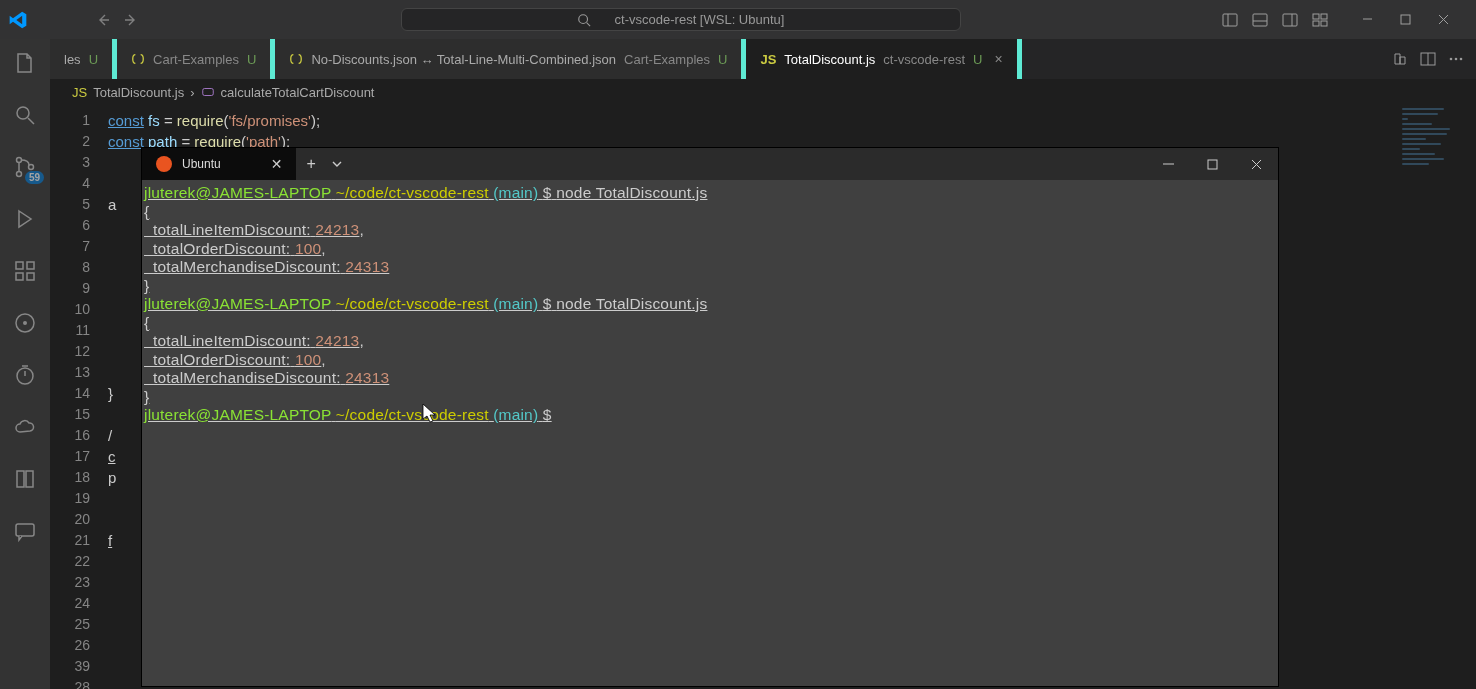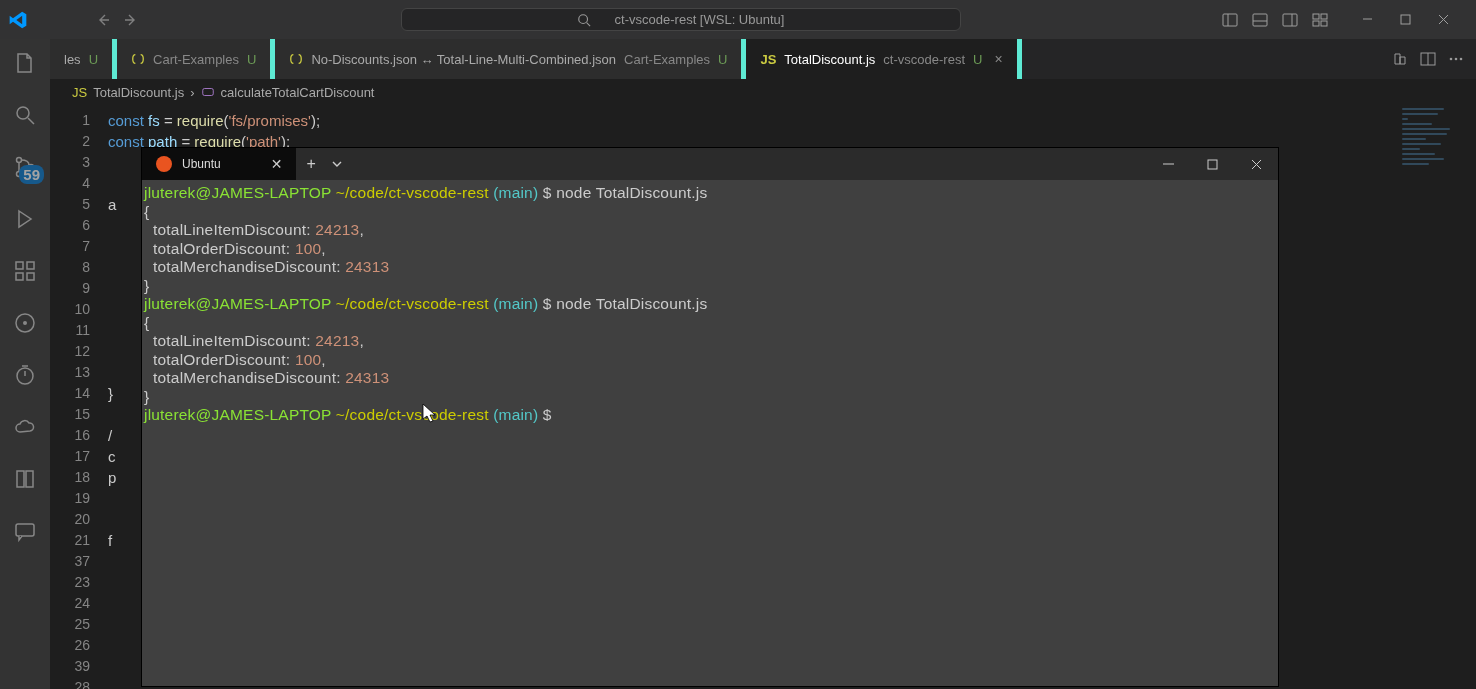--- a/index.html
+++ b/index.html
@@ -15,63 +15,63 @@
 .search-center { flex: 1; display: flex; justify-content: center; }
 .search-box { background: #252526; border: 1px solid #444; border-radius: 6px; padding: 3px 80px; display: flex; align-items: center; gap: 24px; font-size: 13px; color: #999; width: 560px; justify-content: center;}
 .title-right { display: flex; gap: 14px; align-items: center; margin-right: 6px; }
 .title-right svg { opacity: 0.7; }
 .win-controls { display: flex; gap: 0; margin-left: 6px;}
 .win-controls > div { width: 38px; height: 30px; display: flex; align-items: center; justify-content: center; }
 
 
 .activity-bar { position: absolute; left: 0; top: 39px; bottom: 0; width: 50px; background: #333333; display: flex; flex-direction: column; align-items: center; padding-top: 10px; gap: 24px; }
 .activity-bar .icon { width: 28px; height: 28px; opacity: 0.55; display:flex; align-items:center; justify-content:center; position: relative;}
-.scm-badge { position: absolute; bottom: -3px; right: -5px; background: #0078d4; color: white; font-size: 15px; border-radius: 8px; padding: 1px 4px; font-weight: bold;}
+.scm-badge { position: absolute; bottom: -3px; right: -5px; background: #0078d4; color: white; font-size: 10px; border-radius: 8px; padding: 1px 4px; font-weight: bold;}
 
 
 .tabs-row { position: absolute; left: 50px; top: 39px; right: 0; height: 40px; background: #252526; display: flex; align-items: stretch; }
 .tab { display: flex; align-items: center; padding: 0 14px; gap: 8px; font-size: 13px; color: #aaa; border-right: 5px solid #5eead4; background: #2d2d2d; white-space: nowrap;}
 .tab.active { background: #1e1e1e; color: #fff; }
 .tab .mod { color: #6b9955; font-size: 13px; }
 .tab .close { color: #888; margin-left: 4px; font-size: 14px;}
 .tabs-spacer { flex:1; background: #252526;}
 .tabs-right { display: flex; align-items: center; gap: 12px; padding: 0 12px; background: #252526;}
 .tabs-right svg { opacity: 0.7; }
 
 
 .breadcrumb { position: absolute; left: 50px; top: 79px; right: 0; height: 26px; background: #1e1e1e; display: flex; align-items: center; padding-left: 22px; font-size: 13px; color: #aaa; gap: 6px;}
 .breadcrumb .file-ico { color: #cbcb41; }
 
 
 .editor { position: absolute; left: 50px; top: 105px; right: 0; bottom: 0; display: flex; font-family: Consolas, 'Courier New', monospace; font-size: 15px; }
 .gutter { width: 58px; text-align: right; color: #858585; padding-top: 5px; line-height: 21px; font-size: 14px;}
 .gutter div { padding-right: 18px; }
 .code { flex: 1; padding-top: 5px; line-height: 21px; }
-.code .kw { color: #569cd6; }
+.code .kw { color: #569cd6; text-decoration: underline; }
 .code .var { color: #9cdcfe; }
 .code .fn { color: #dcdcaa; }
 .code .str { color: #ce9178; }
 .code .com { color: #6a9955; }
 .code .char { color: #cccccc; }
 
 
 .minimap { position: absolute; right: 14px; top: 108px; width: 60px; height: 90px; opacity: 0.35; }
 .minimap div { height: 2px; margin-bottom: 3px; background: #5599cc; border-radius:1px;}
 
 
 .terminal-win { position: absolute; left: 142px; top: 148px; width: 1136px; height: 538px; background: #404040; box-shadow: 0 0 0 1px #000; }
 .term-tabbar { height: 32px; background: #2b2b2b; display: flex; align-items: center; }
 .term-tab { background: #0c0c0c; height: 100%; display: flex; align-items: center; padding: 0 14px; gap: 10px; font-size: 12px; color: #ddd; }
 .term-tab .close { margin-left: 40px; color: #ccc; font-size: 14px;}
 .term-tabbar .new-tab { padding: 0 10px; color: #ccc; font-size: 16px;}
 .term-tabbar .dropdown { padding: 0 6px; color: #ccc; }
 .term-spacer { flex: 1; }
 .term-win-controls { display: flex; }
 .term-win-controls > div { width: 44px; height: 32px; display: flex; align-items: center; justify-content: center; color: #ccc; font-size: 13px;}
-.term-content { padding: 4px 2px; font-family: Consolas, 'Courier New', monospace; font-size: 15.5px; line-height: 18.5px; letter-spacing: 0.2px;}
+.term-content { padding: 4px 2px; font-family: Consolas, 'Courier New', monospace; font-size: 15.5px; line-height: 18.5px; letter-spacing: 0.2px; text-decoration: underline;}
 .term-content .user { color: #8ae234; }
 .term-content .path { color: #cdcd00; }
 .term-content .branch { color: #53c8c8; }
 .term-content .dollar { color: #cccccc; }
 .term-content .cmd { color: #cccccc; }
 .term-content .out { color: #cccccc; }
 .term-content .num { color: #ce9178; }
 .cursor-img { position: absolute; left: 422px; top: 403px; pointer-events:none;}
 
 .ubuntu-logo { width:16px; height:16px; background:#e95420; border-radius:50%; display:inline-block;}
@@ -276,21 +276,21 @@
       <div>12</div>
       <div>13</div>
       <div>14</div>
       <div>15</div>
       <div>16</div>
       <div>17</div>
       <div>18</div>
       <div>19</div>
       <div>20</div>
       <div>21</div>
-      <div>37</div>
+      <div>22</div>
       <div>23</div>
       <div>24</div>
       <div>25</div>
       <div>26</div>
       <div>39</div>
       <div>28</div>
   </div>
   <div class="code">
     <div><span class="kw">const</span> <span class="var">fs</span> <span>=</span> <span class="fn">require</span>(<span class="str">'fs/promises'</span>);</div>
     <div><span class="kw">const</span> <span class="var">path</span> <span>=</span> <span class="fn">require</span>(<span class="str">'path'</span>);</div>

